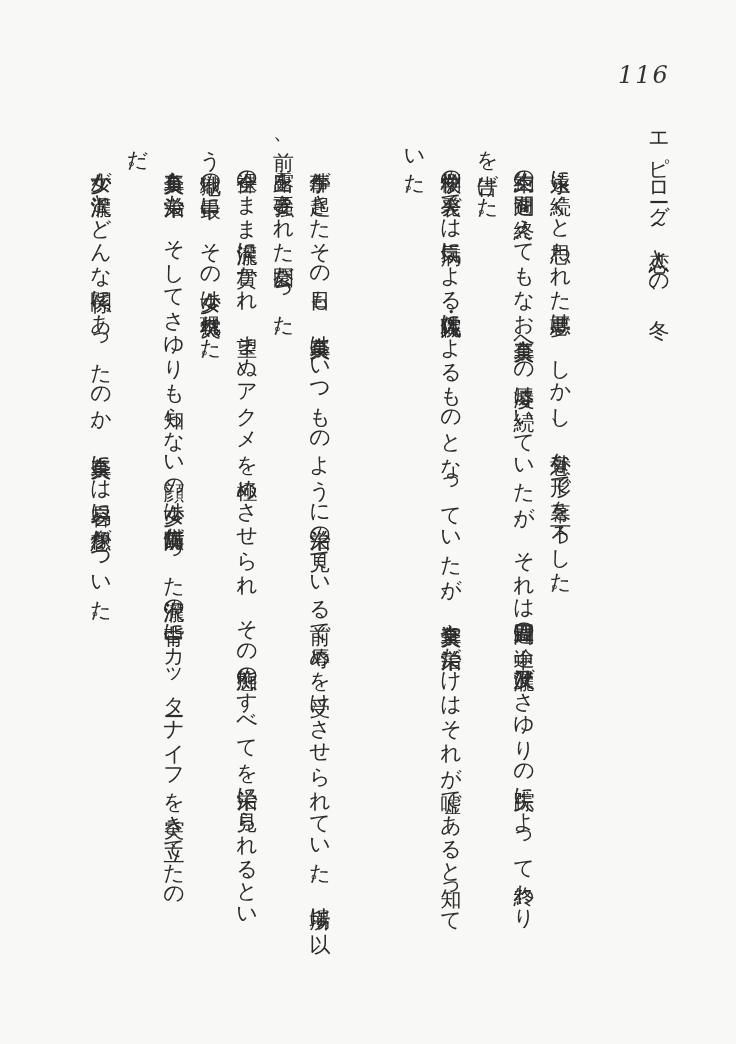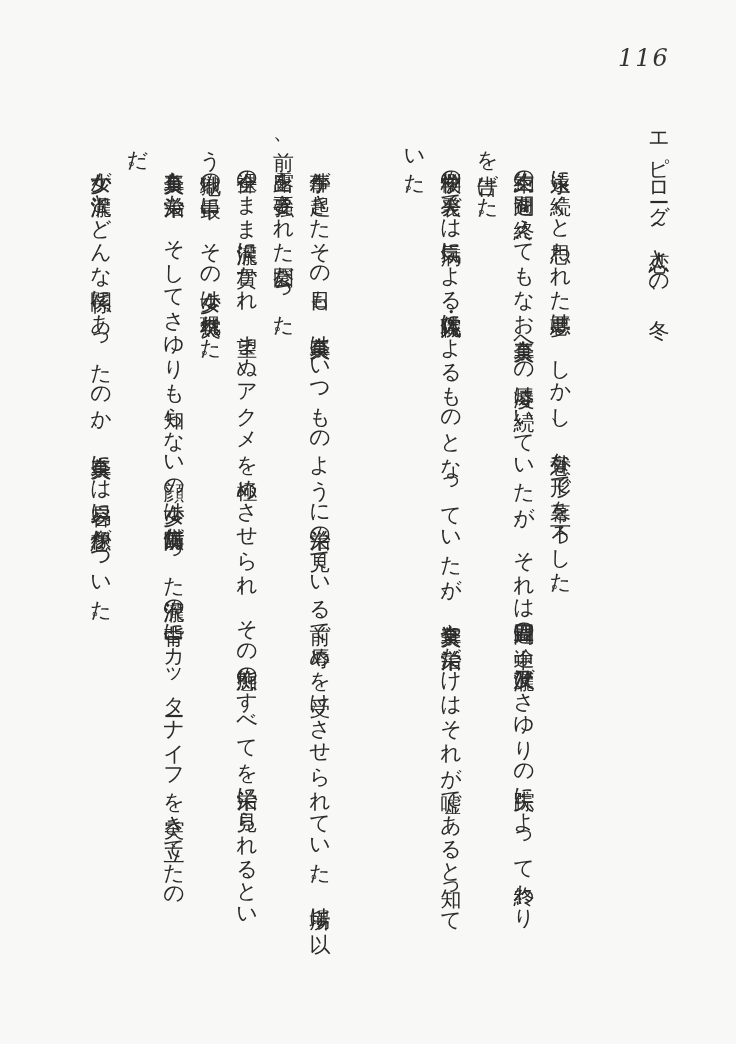--- a/index.html
+++ b/index.html
@@ -10,21 +10,21 @@
     position: relative;
     width: 736px;
     height: 1044px;
     background: #f8f8f6;
     overflow: hidden;
     font-family: "Liberation Serif", "DejaVu Serif", serif;
     color: #2b2b2b;
   }
   .page-number {
     position: absolute;
-    top: 44px;
+    top: 61px;
     left: 618px;
     font-family: "DejaVu Serif", "Liberation Serif", serif;
     font-style: italic;
     font-size: 24px;
     letter-spacing: 2px;
     color: #333;
   }
   .content {
     position: absolute;
     top: 119px;

